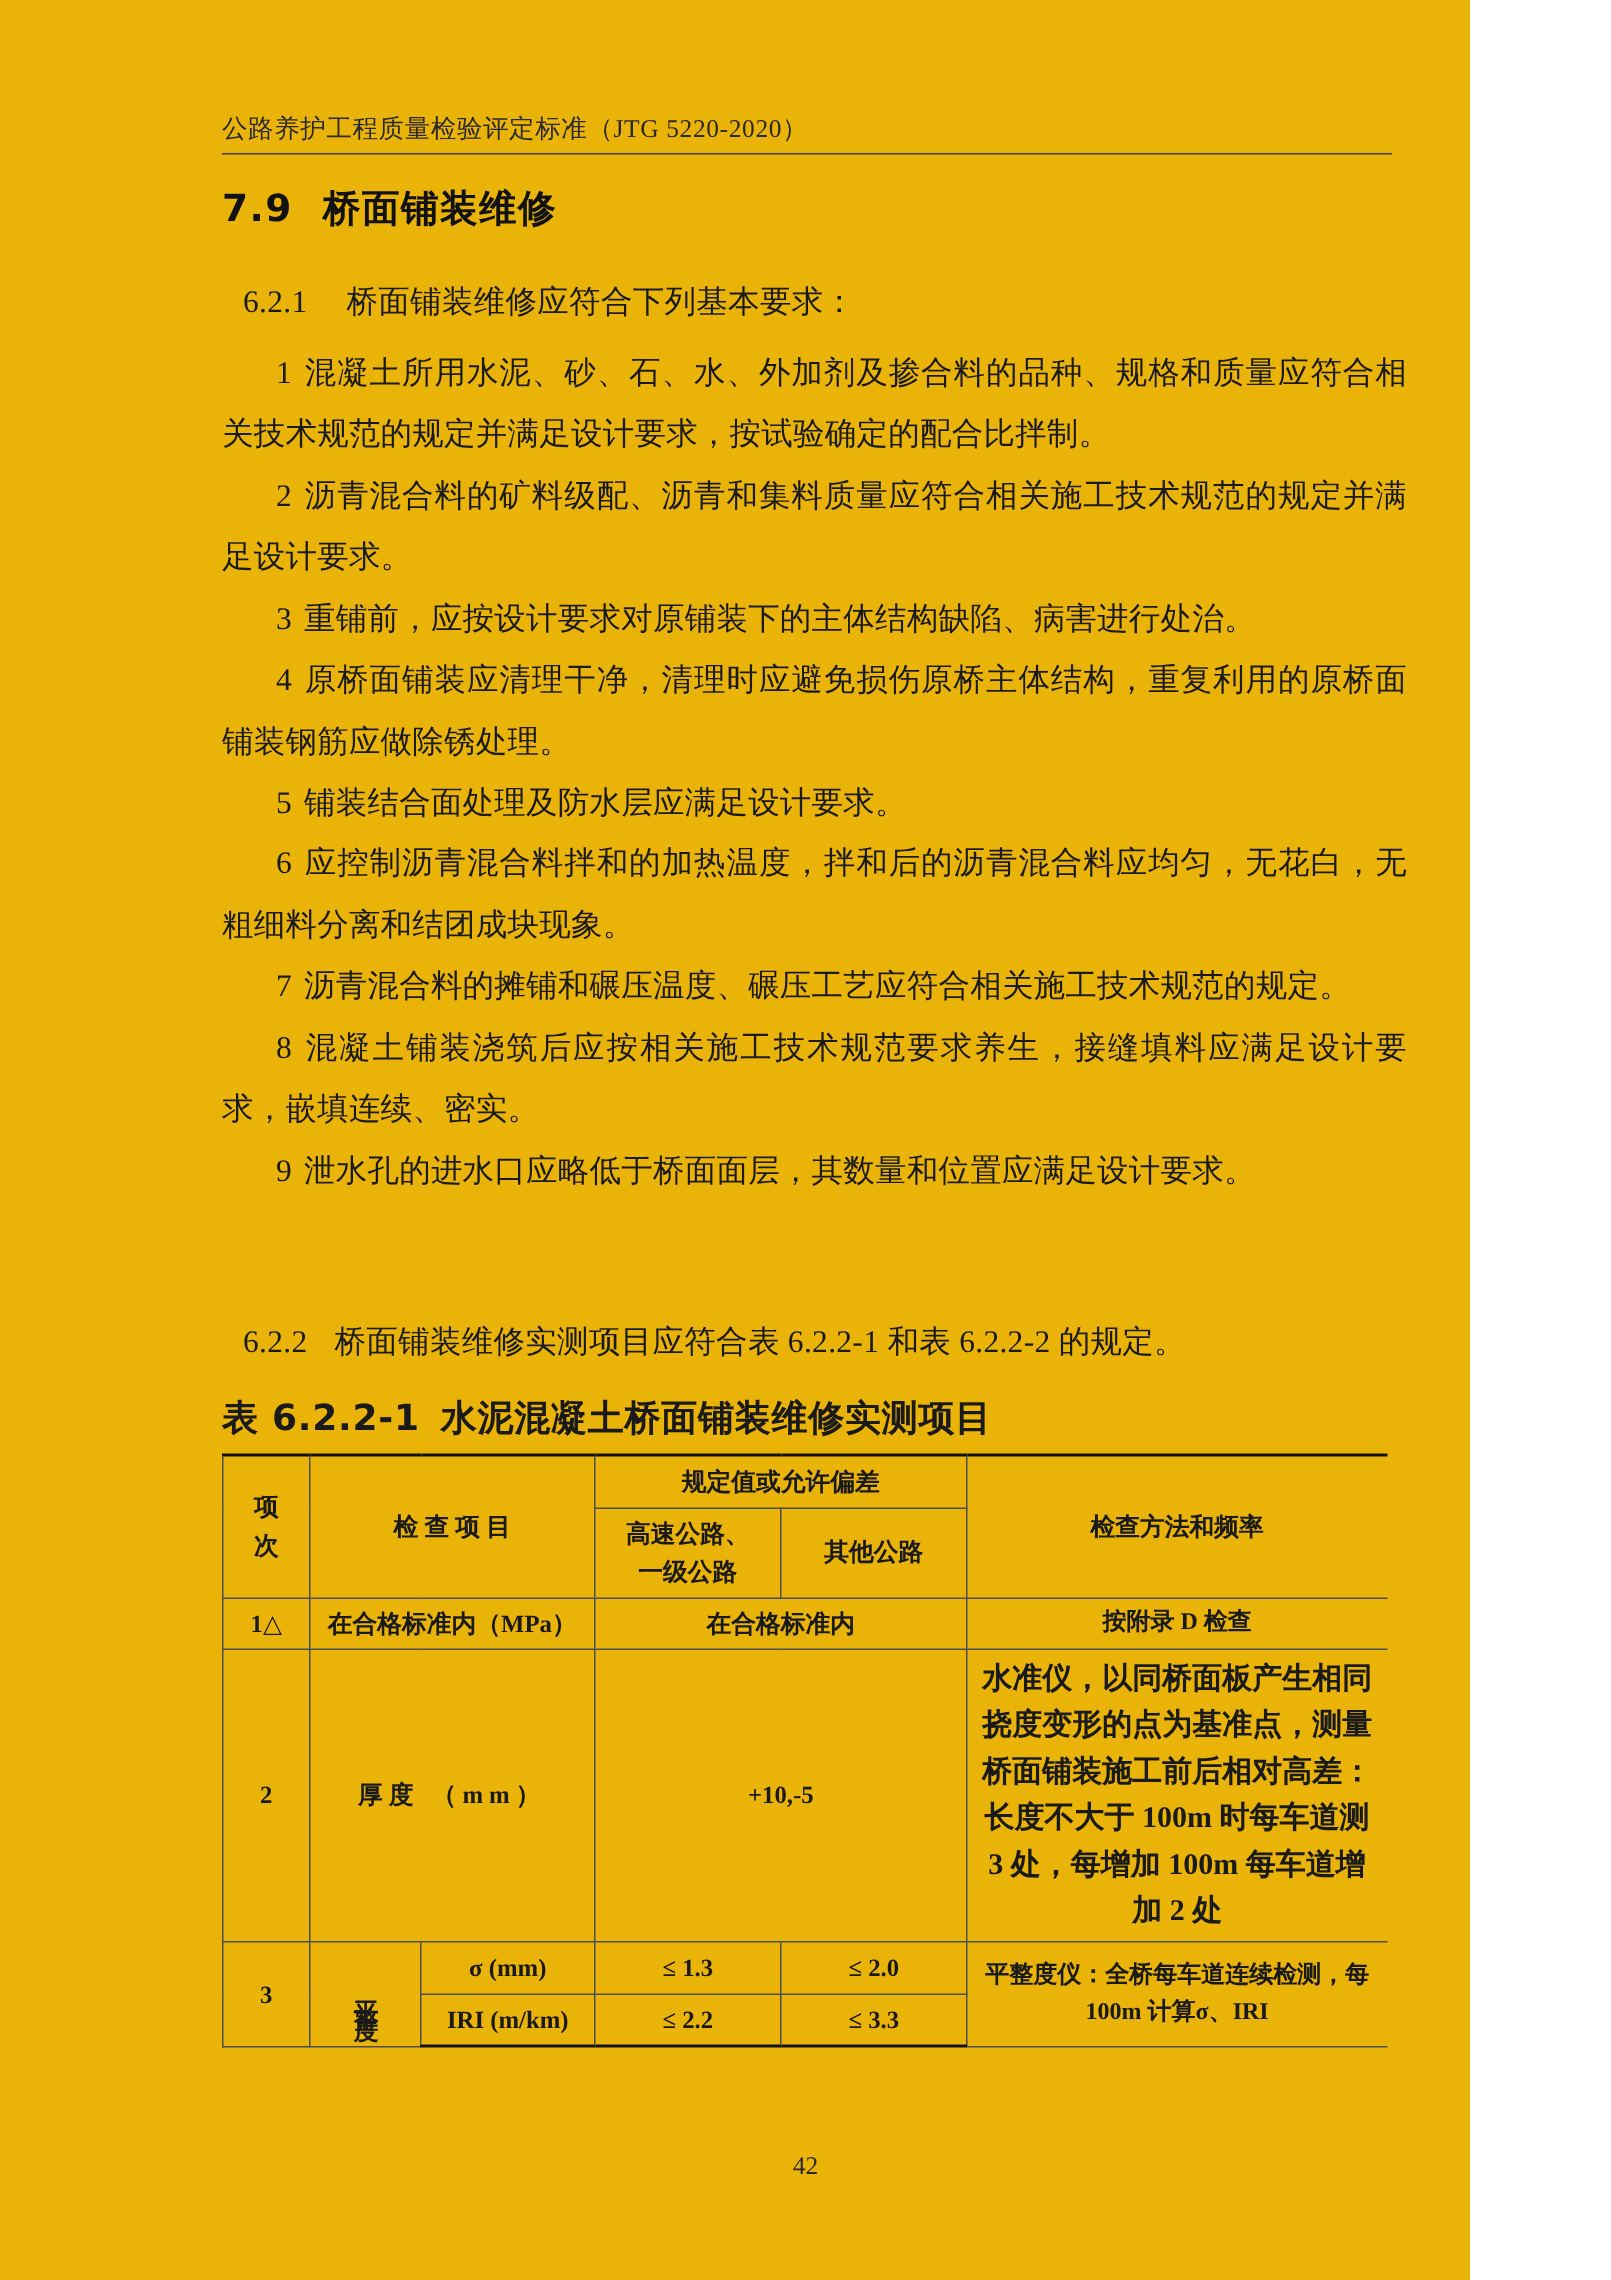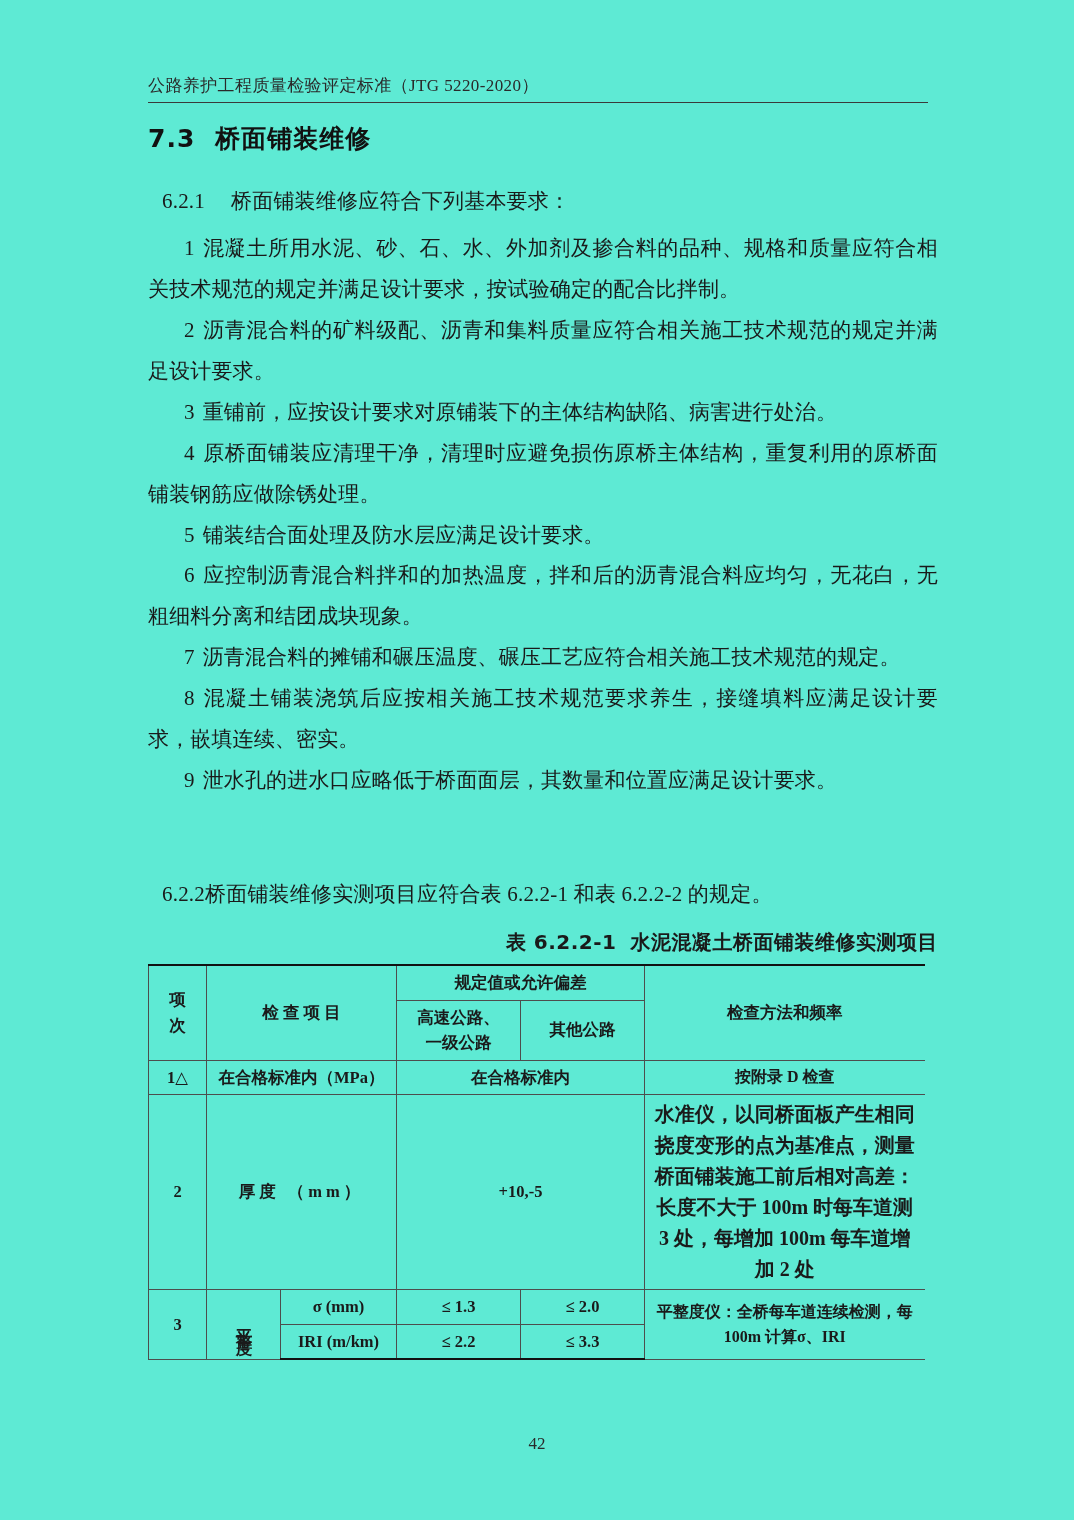--- a/index.html
+++ b/index.html
@@ -6,23 +6,23 @@
     margin: 0;
     padding: 0;
     background: #ffffff;
   }
   body {
     font-family: "Liberation Serif", "DejaVu Serif", serif;
     color: #1a1a1a;
   }
   .page {
     position: relative;
-    width: 1074px;
+    width: 980px;
     height: 1520px;
-    background: #5eead4;
+    background: #eab308;
     box-sizing: border-box;
     overflow: hidden;
   }
 
   
   .header-zone {
     position: absolute;
     left: 148px;
     top: 74px;
     width: 780px;
@@ -81,27 +81,27 @@
 
   .spacer-lg { height: 74px; }
 
   .clause-222 {
     font-size: 21px;
     line-height: 1.9;
     margin: 0 0 10px 0;
     padding-left: 14px;
     letter-spacing: 0.2px;
   }
-  .clause-222 .cnum { margin-right: 0; }
+  .clause-222 .cnum { margin-right: 18px; }
 
   .table-caption {
     font-family: "DejaVu Sans", "Liberation Sans", sans-serif;
-    font-size: 20px;
+    font-size: 24px;
     font-weight: bold;
-    text-align: right;
+    text-align: left;
     margin: 14px 0 8px 0;
     letter-spacing: 0.5px;
   }
   .table-caption .capnum { margin-right: 14px; }
 
   
   table.spec {
     border-collapse: collapse;
     width: 776px;
     margin: 0;
@@ -172,21 +172,21 @@
 <div class="page">
 
   <div class="header-zone">
     <div class="header-text">公路养护工程质量检验评定标准（JTG 5220-2020）</div>
     <div class="header-rule"></div>
   </div>
 
   <div class="content">
 
     <h2 class="section-title">
-      <span class="num">7.3</span><span>桥面铺装维修</span>
+      <span class="num">7.9</span><span>桥面铺装维修</span>
     </h2>
 
     <p class="clause clause-head">
       <span class="cnum">6.2.1</span><span>桥面铺装维修应符合下列基本要求：</span>
     </p>
 
     <p class="item">
       <span class="inum">1</span><span>混凝土所用水泥、砂、石、水、外加剂及掺合料的品种、规格和质量应符合相关技术规范的规定并满足设计要求，按试验确定的配合比拌制。</span>
     </p>
     <p class="item">

